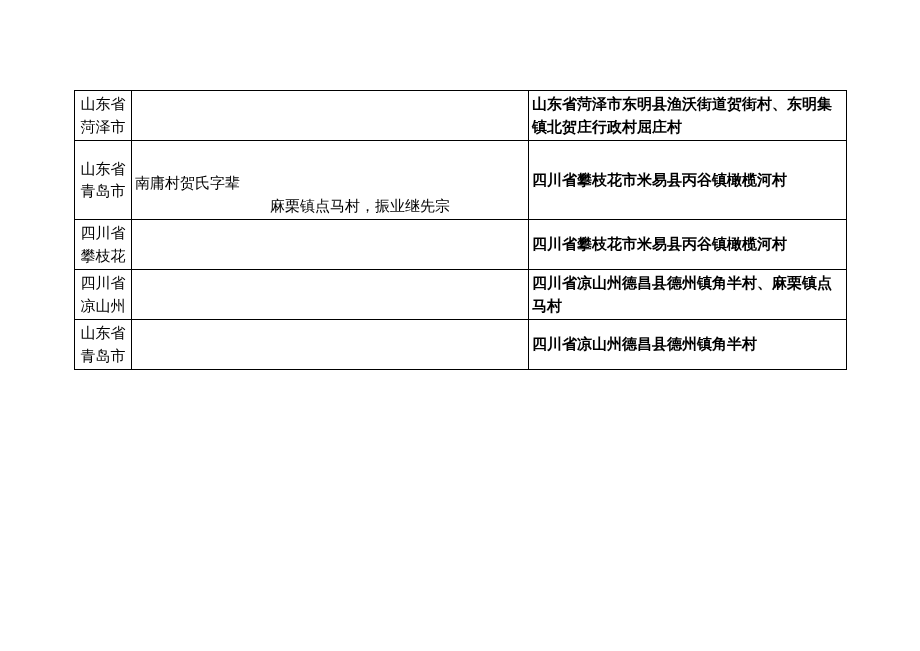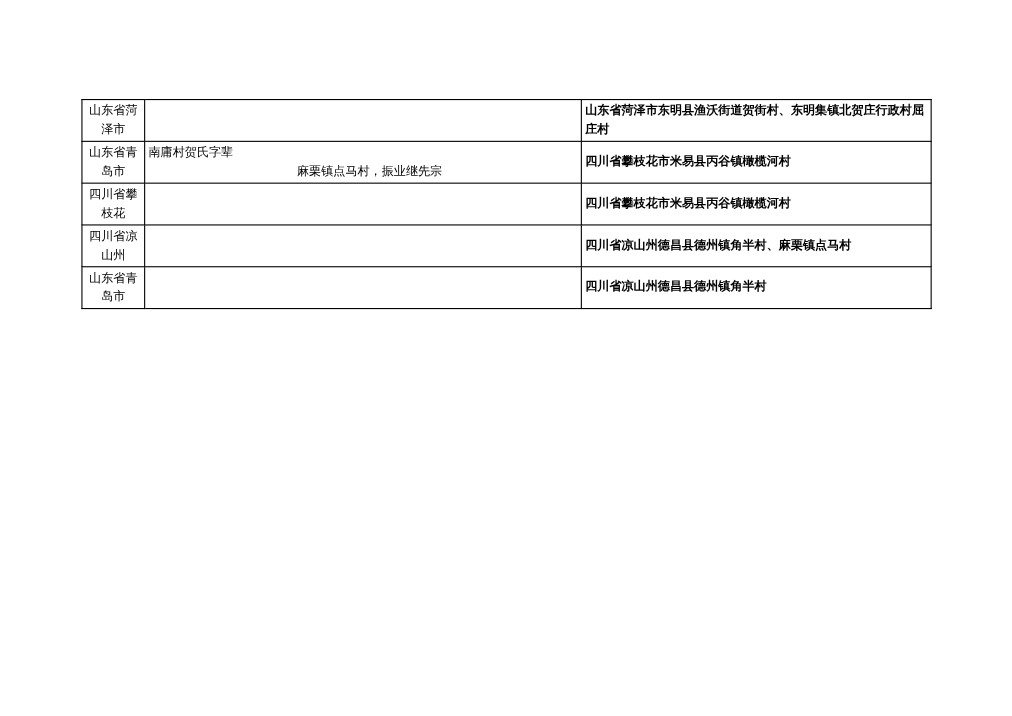--- a/index.html
+++ b/index.html
@@ -12,21 +12,21 @@
       font-family: "SimSun", "宋体", serif;
       padding: 90px 74px;
     }
     .table {
       width: 100%;
       border-collapse: collapse;
       table-layout: fixed;
     }
     .table td {
       border: 1px solid #000;
-      font-size: 11px;
+      font-size: 15px;
       vertical-align: middle;
       line-height: 1.5;
       padding: 2px 3px;
       height: 30px;
     }
     .col-region {
       width: 57px;
       text-align: center;
     }
     .col-middle {
@@ -36,20 +36,21 @@
     .col-location {
       width: 318px;
       text-align: left;
       font-weight: bold;
     }
     .middle-content {
       display: block;
     }
     .line1 {
       display: block;
+      margin-top: 29px;
     }
     .line2 {
       display: block;
       padding-left: 135px;
     }
   </style>
 </head>
 <body>
 
 <table class="table">

